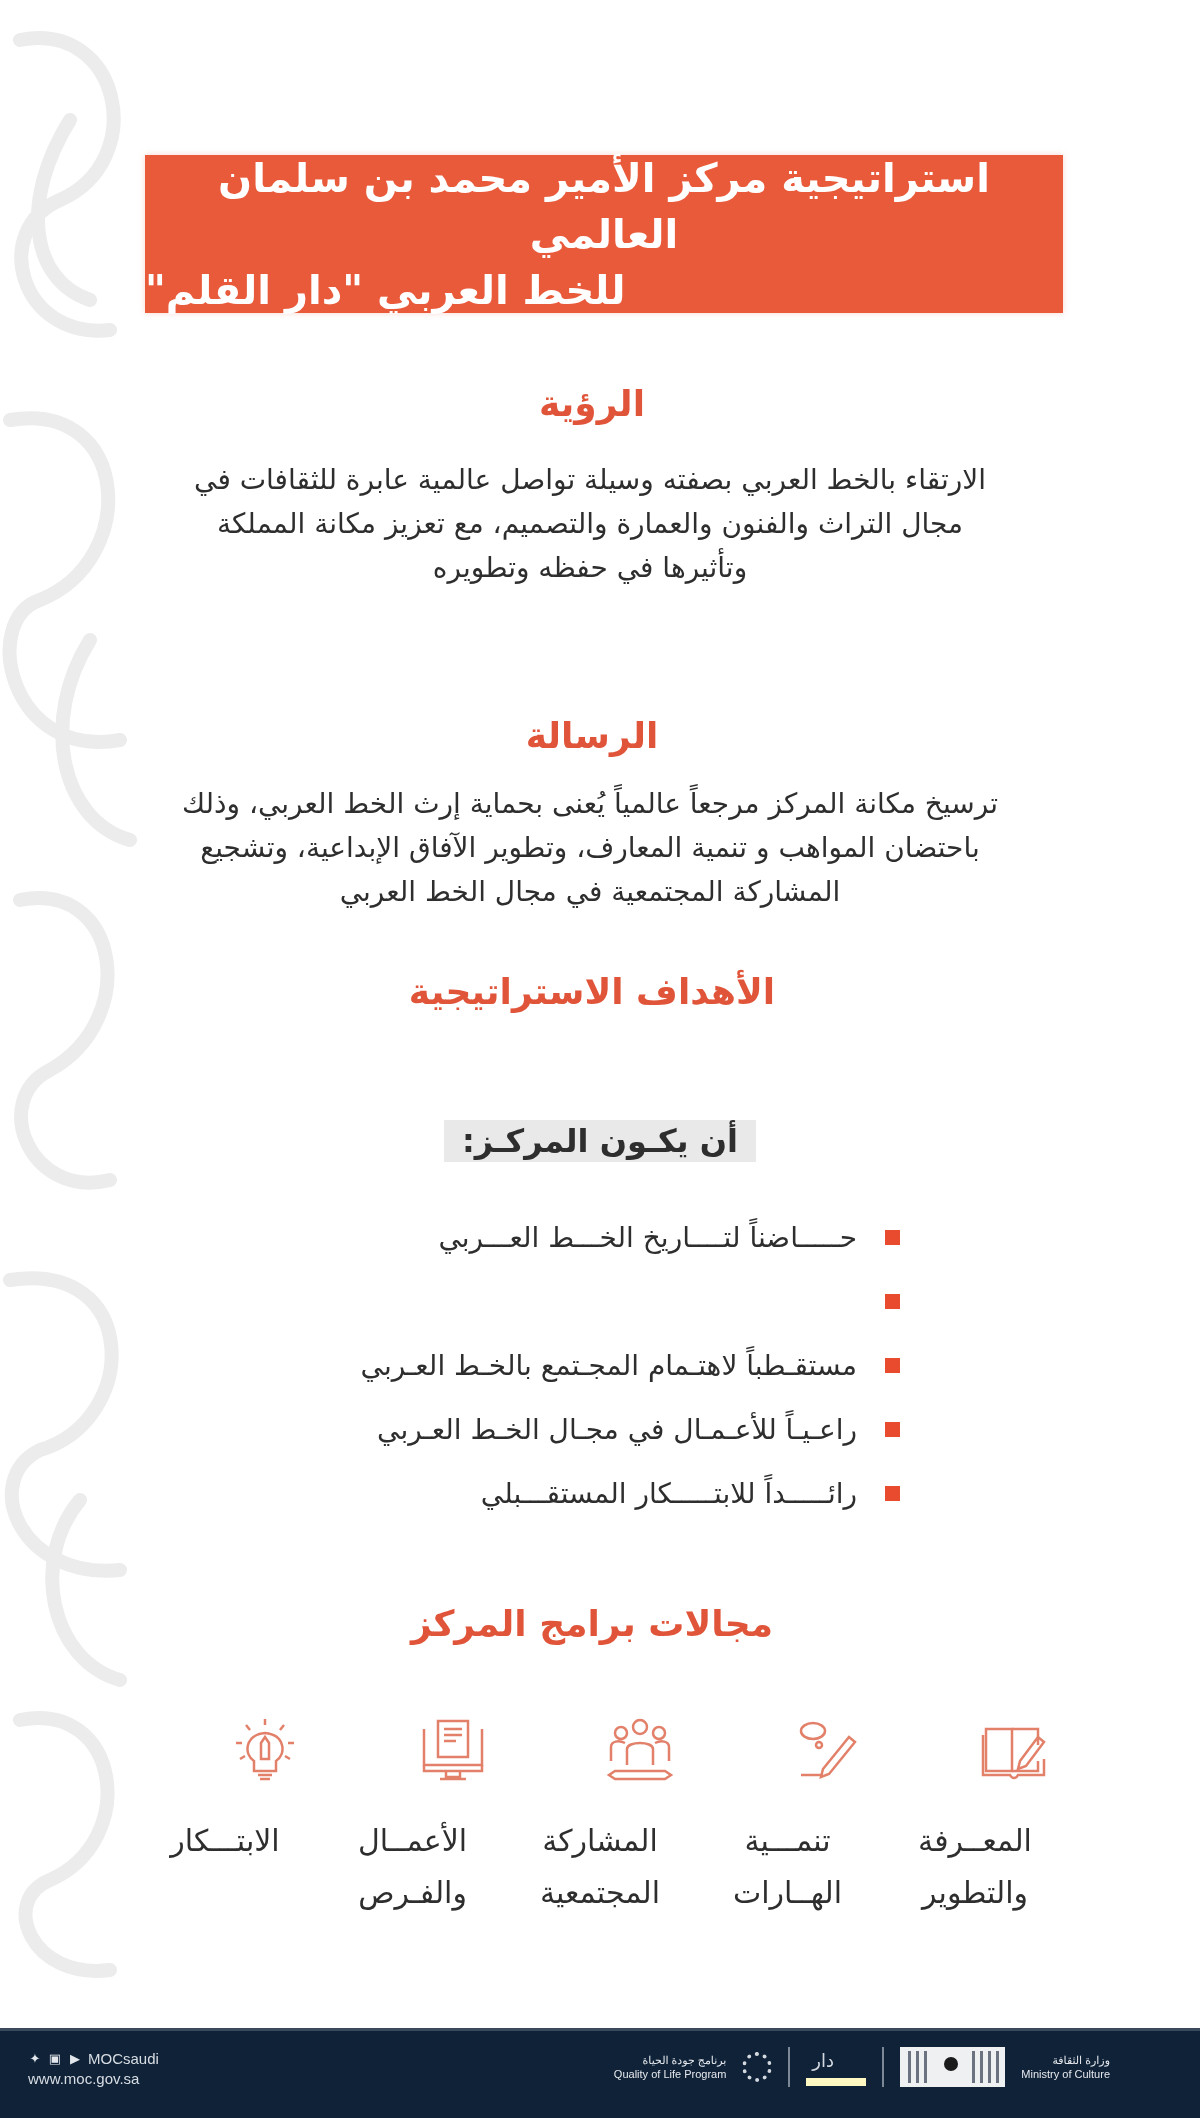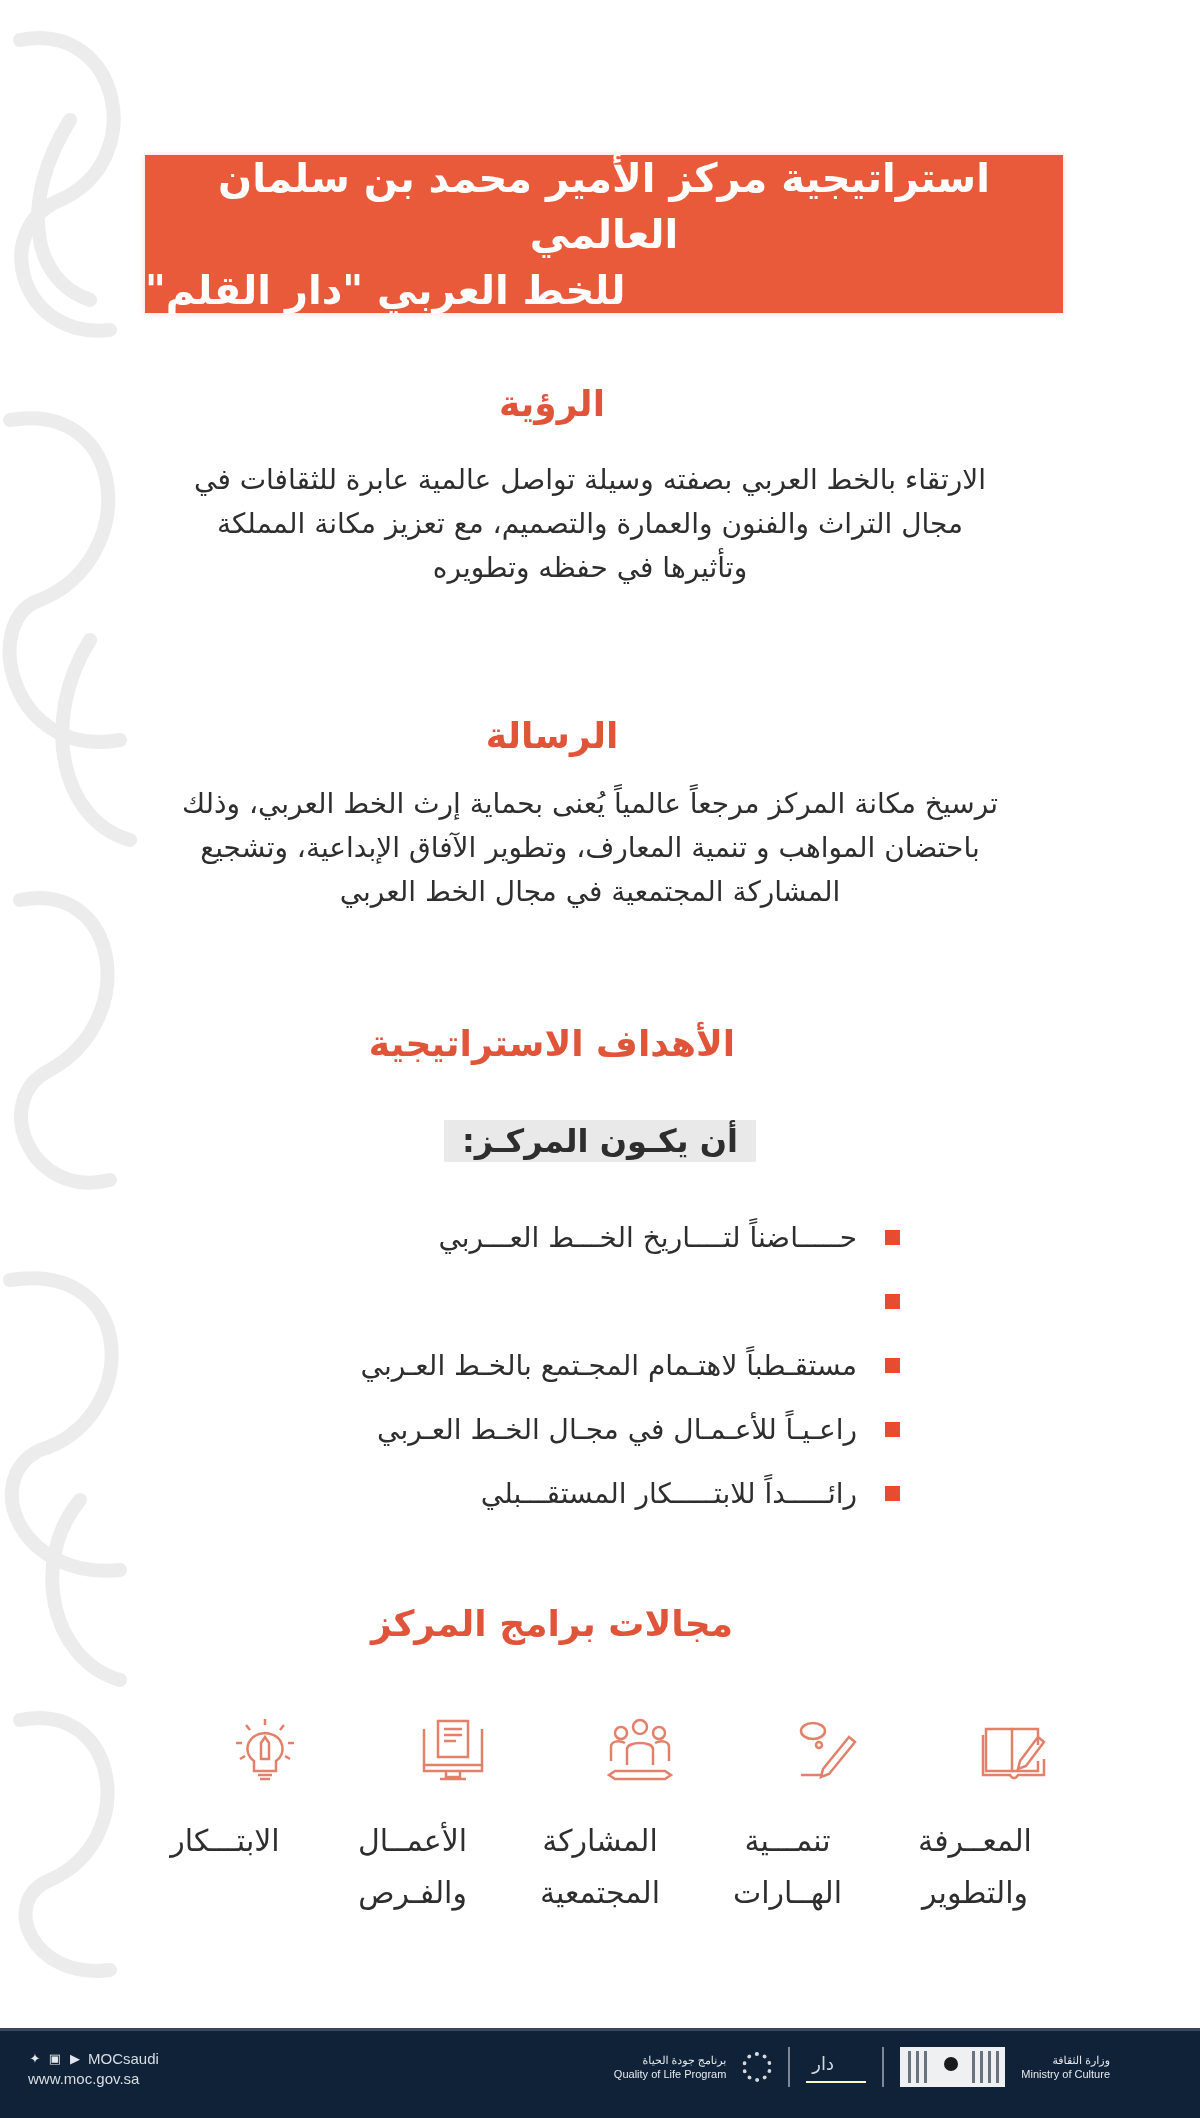--- a/index.html
+++ b/index.html
@@ -52,20 +52,21 @@
     .section-title {
       position: absolute;
       left: 0;
       width: 1104px;
       text-align: center;
       direction: rtl;
       color: #e0553a;
       font-weight: bold;
       font-size: 36px;
       line-height: 48px;
+      padding-left: 40px;
     }
     .section-body {
       position: absolute;
       left: 150px;
       width: 880px;
       direction: rtl;
       text-align: center;
       font-size: 28px;
       line-height: 44px;
       color: #2e2e2e;
@@ -227,21 +228,21 @@
     .gear-mark {
       width: 30px;
       height: 30px;
       border-radius: 50%;
       border: 4px dotted #d3d8de;
       box-sizing: border-box;
     }
     .calligraphy-mark {
       width: 60px;
       height: 30px;
-      border-bottom: 2px solid #fef9c3;
+      border-bottom: 8px solid #fef9c3;
       position: relative;
     }
     .calligraphy-mark span {
       position: absolute;
       left: 6px;
       top: 2px;
       font-size: 18px;
       color: #d3d8de;
     }
   </style>
@@ -275,21 +276,21 @@
     <span class="line">وتأثيرها في حفظه وتطويره</span>
   </div>
 
   <div class="section-title" style="top:712px;">الرسالة</div>
   <div class="section-body" style="top:782px;">
     <span class="line">ترسيخ مكانة المركز مرجعاً عالمياً يُعنى بحماية إرث الخط العربي، وذلك</span>
     <span class="line">باحتضان المواهب و تنمية المعارف، وتطوير الآفاق الإبداعية، وتشجيع</span>
     <span class="line">المشاركة المجتمعية في مجال الخط العربي</span>
   </div>
 
-  <div class="section-title" style="top:1020px;">الأهداف الاستراتيجية</div>
+  <div class="section-title" style="top:968px;">الأهداف الاستراتيجية</div>
   <div class="subheading-wrap">
     <span class="subheading">أن يكـون المركـز:</span>
   </div>
   <ul class="goals-list">
     <li class="goal-item">
       <span class="goal-bullet"></span>
       <span>حـــــاضناً لتــــاريخ الخـــط العـــربي</span>
     </li>
     <li class="goal-item">
       <span class="goal-bullet"></span>

